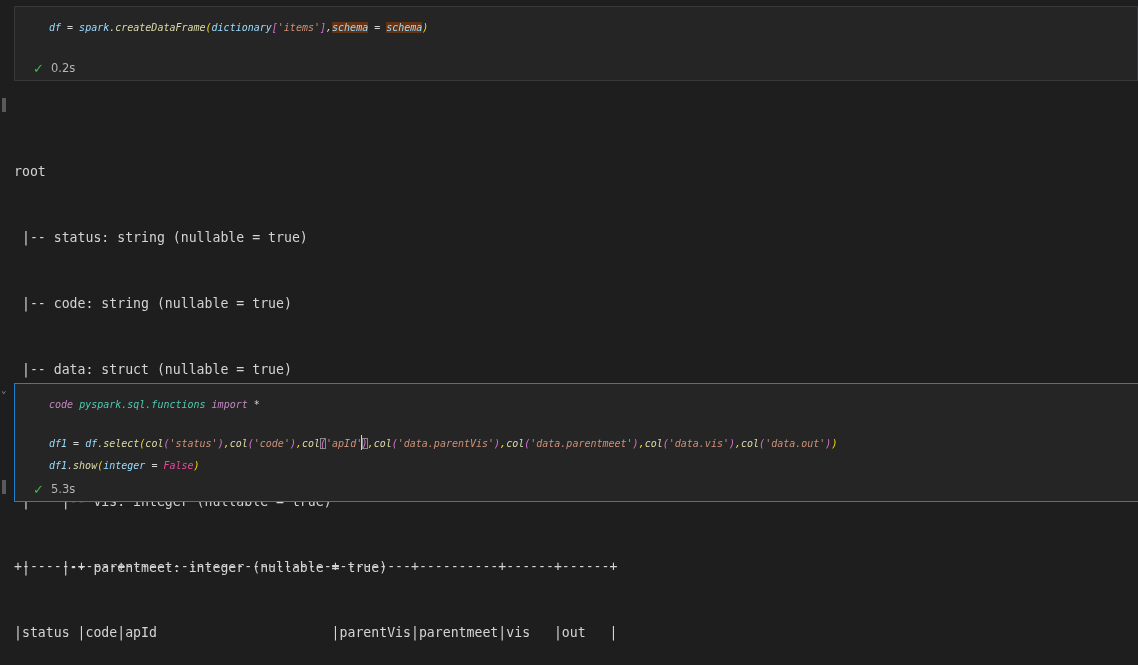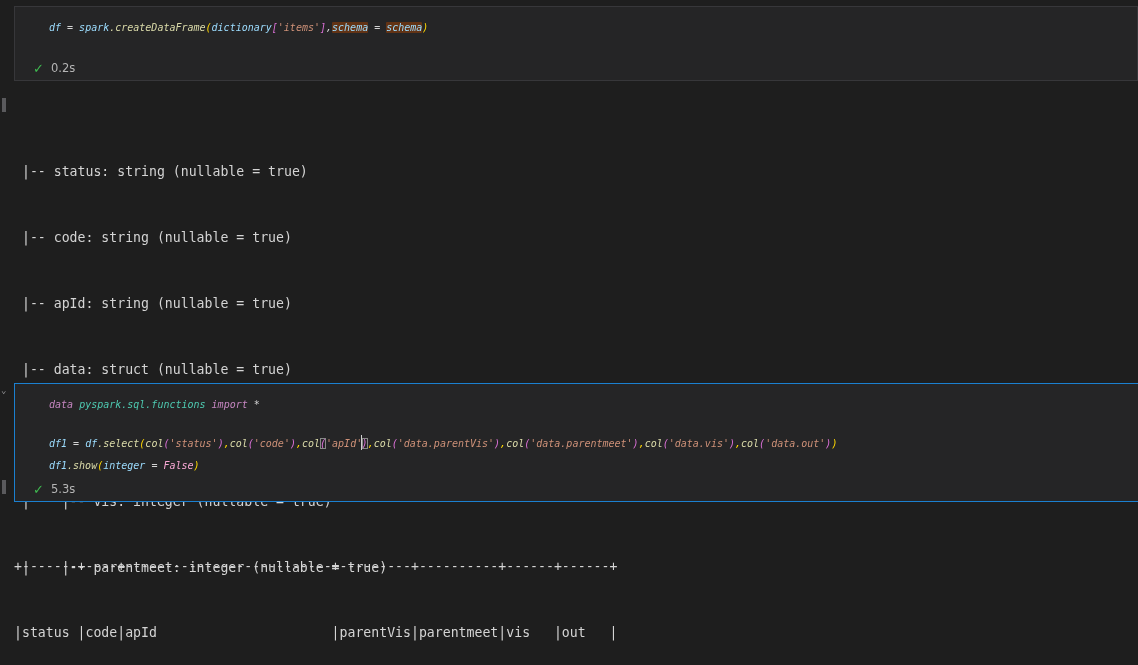--- a/index.html
+++ b/index.html
@@ -99,21 +99,21 @@
     line-height: 22px;
   }
   .output .orow { white-space: pre; height: 22px; }
 
   
   .t-kw      { color: #c586c0; }   
   .t-mod     { color: #4ec9b0; }   
   .t-var     { color: #9cdcfe; }   
   .t-fn      { color: #dcdcaa; }   
   .t-str     { color: #ce9178; }
-  .t-const   { color: #f9a8d4; }   
+  .t-const   { color: #ec4899; }   
   .t-op      { color: #d4d4d4; }
   .t-p1      { color: #ffd700; }   
   .t-p2      { color: #da70d6; }
   .t-star    { color: #d4d4d4; }
 
   .hl-find   { background: #623315; border-radius: 1px; }
   .hl-bracket{ outline: 1px solid #888888; outline-offset: -1px; }
 
   .caret {
     display: inline-block;
@@ -139,36 +139,36 @@
 
 
       <div class="status-row">
         <span class="check-icon">✓</span>
         <span>0.2s</span>
       </div>
     </div>
   </div>
 
   <div class="output" style="top:117px;">
+    <div class="orow">root</div>
     <div class="orow"> |-- status: string (nullable = true)</div>
     <div class="orow"> |-- code: string (nullable = true)</div>
-    <div class="orow"> |-- apId: string (nullable = true)</div>
     <div class="orow"> |-- data: struct (nullable = true)</div>
     <div class="orow"> |    |-- parentVis: integer (nullable = true)</div>
     <div class="orow"> |    |-- vis: integer (nullable = true)</div>
     <div class="orow"> |    |-- parentmeet: integer (nullable = true)</div>
     
   </div>
 
   <div class="cell focused" style="top:383px;">
     <div class="chevron" style="top:2px;">⌄</div>
     <div class="gutter-mark" style="top:97px;"></div>
     <div class="cell-editor">
 
-      <div class="code-line"><span class="t-kw">data</span><span> </span><span class="t-mod">pyspark.sql.functions</span><span> </span><span class="t-kw">import</span><span> </span><span class="t-star">*</span></div>
+      <div class="code-line"><span class="t-kw">code</span><span> </span><span class="t-mod">pyspark.sql.functions</span><span> </span><span class="t-kw">import</span><span> </span><span class="t-star">*</span></div>
 
       <div class="code-line blank"></div>
 
       <div class="code-line"><span class="t-var">df1</span><span class="t-op"> = </span><span class="t-var">df</span><span class="t-fn">.select</span><span class="t-p1">(</span><span class="t-fn">col</span><span class="t-p2">(</span><span class="t-str">'status'</span><span class="t-p2">)</span><span class="t-p1">,</span><span class="t-fn">col</span><span class="t-p2">(</span><span class="t-str">'code'</span><span class="t-p2">)</span><span class="t-p1">,</span><span class="t-fn">col</span><span class="t-p2 hl-bracket">(</span><span class="t-str">'apId'</span><span class="caret"></span><span class="t-p2 hl-bracket">)</span><span class="t-p1">,</span><span class="t-fn">col</span><span class="t-p2">(</span><span class="t-str">'data.parentVis'</span><span class="t-p2">)</span><span class="t-p1">,</span><span class="t-fn">col</span><span class="t-p2">(</span><span class="t-str">'data.parentmeet'</span><span class="t-p2">)</span><span class="t-p1">,</span><span class="t-fn">col</span><span class="t-p2">(</span><span class="t-str">'data.vis'</span><span class="t-p2">)</span><span class="t-p1">,</span><span class="t-fn">col</span><span class="t-p2">(</span><span class="t-str">'data.out'</span><span class="t-p2">)</span><span class="t-p1">)</span></div>
 
       <div class="code-line"><span class="t-var">df1</span><span class="t-fn">.show</span><span class="t-p1">(</span><span class="t-var">integer</span><span class="t-op"> = </span><span class="t-const">False</span><span class="t-p1">)</span></div>
 
       <div class="status-row">
         <span class="check-icon">✓</span>
         <span>5.3s</span>

